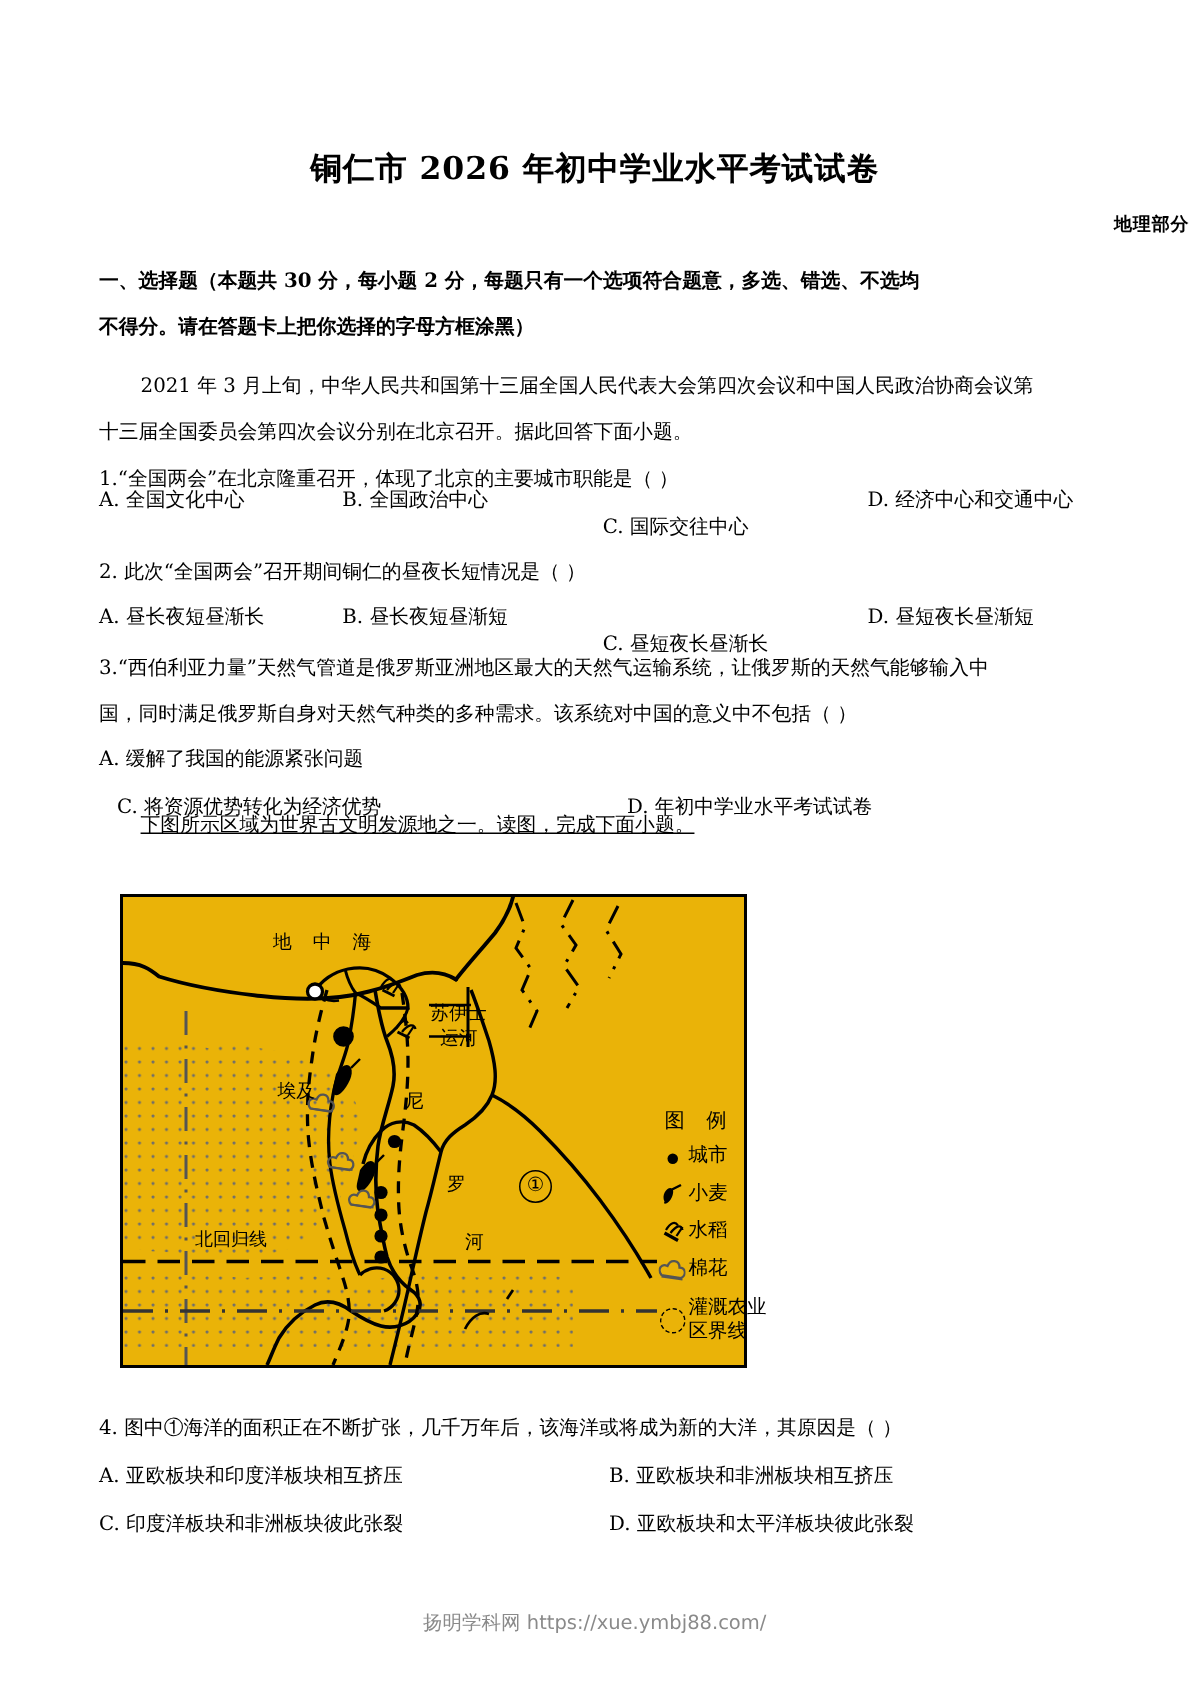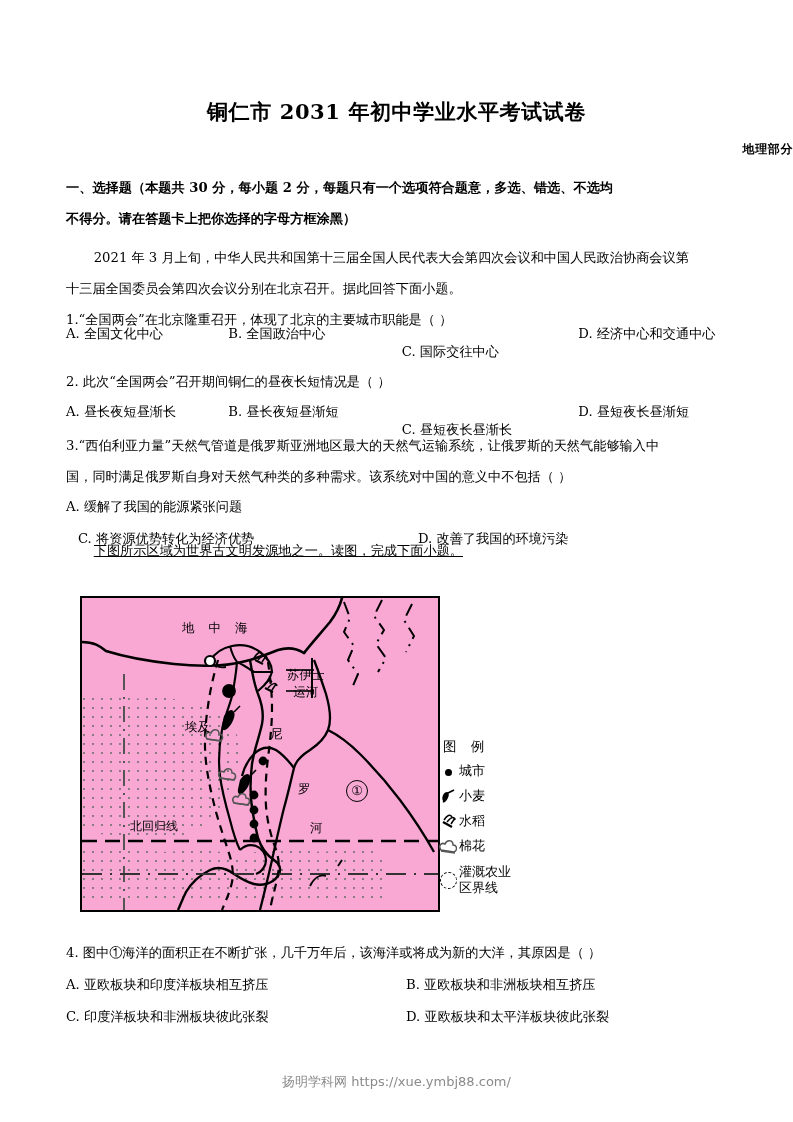--- a/index.html
+++ b/index.html
@@ -83,25 +83,25 @@
   .figure {
     position: absolute;
     left: 80px;
     top: 596px;
     width: 448px;
     height: 318px;
   }
   .map-frame {
     position: absolute;
     left: 0; top: 0;
-    width: 360px;
+    width: 418px;
     height: 316px;
     border: 2px solid #000;
     box-sizing: border-box;
-    background: #f9a8d4;
+    background: #eab308;
     overflow: hidden;
   }
   .map-svg { position: absolute; left: 0; top: 0; }
 
   .map-label {
     position: absolute;
     font-size: 12.5px;
     font-family: "DejaVu Serif", "Liberation Serif", serif;
     color: #000;
     white-space: nowrap;
@@ -174,21 +174,21 @@
     font-size: 13px;
     color: #8a8a8a;
     font-family: "DejaVu Sans", "Liberation Sans", sans-serif;
   }
 </style>
 </head>
 <body>
 
 <div class="page">
 
-  <div class="doc-title">铜仁市 2031 年初中学业水平考试试卷</div>
+  <div class="doc-title">铜仁市 2026 年初中学业水平考试试卷</div>
   <div class="doc-subtitle">地理部分</div>
 
   <div class="block bold" style="top:172px;">一、选择题（本题共 30 分，每小题 2 分，每题只有一个选项符合题意，多选、错选、不选均</div>
   <div class="block bold" style="top:203px;">不得分。请在答题卡上把你选择的字母方框涂黑）</div>
 
   <div class="block indent" style="top:242px;">2021 年 3 月上旬，中华人民共和国第十三届全国人民代表大会第四次会议和中国人民政治协商会议第</div>
   <div class="block" style="top:273px;">十三届全国委员会第四次会议分别在北京召开。据此回答下面小题。</div>
 
   <div class="qline" style="top:305px;">1.“全国两会”在北京隆重召开，体现了北京的主要城市职能是（    ）</div>
   <div class="opts four" style="top:319px;">
@@ -206,21 +206,21 @@
     <span>D. 昼短夜长昼渐短</span>
   </div>
 
   <div class="block" style="top:430px;">3.“西伯利亚力量”天然气管道是俄罗斯亚洲地区最大的天然气运输系统，让俄罗斯的天然气能够输入中</div>
   <div class="block" style="top:461px;">国，同时满足俄罗斯自身对天然气种类的多种需求。该系统对中国的意义中不包括（    ）</div>
   <div class="opts two" style="top:492px;">
     <span>A. 缓解了我国的能源紧张问题</span>
   </div>
   <div class="opts two" style="top:524px;margin-left:12px;">
     <span>C. 将资源优势转化为经济优势</span>
-    <span>D. 改善了我国的环境污染</span>
+    <span>D. 年初中学业水平考试试卷</span>
   </div>
 
   <div class="block indent" style="top:535px;text-decoration:underline;">下图所示区域为世界古文明发源地之一。读图，完成下面小题。</div>
 
   <div class="figure">
 
     <div class="map-frame">
 
       <svg class="map-svg" width="356" height="312" viewBox="0 0 356 312">
         <defs>

